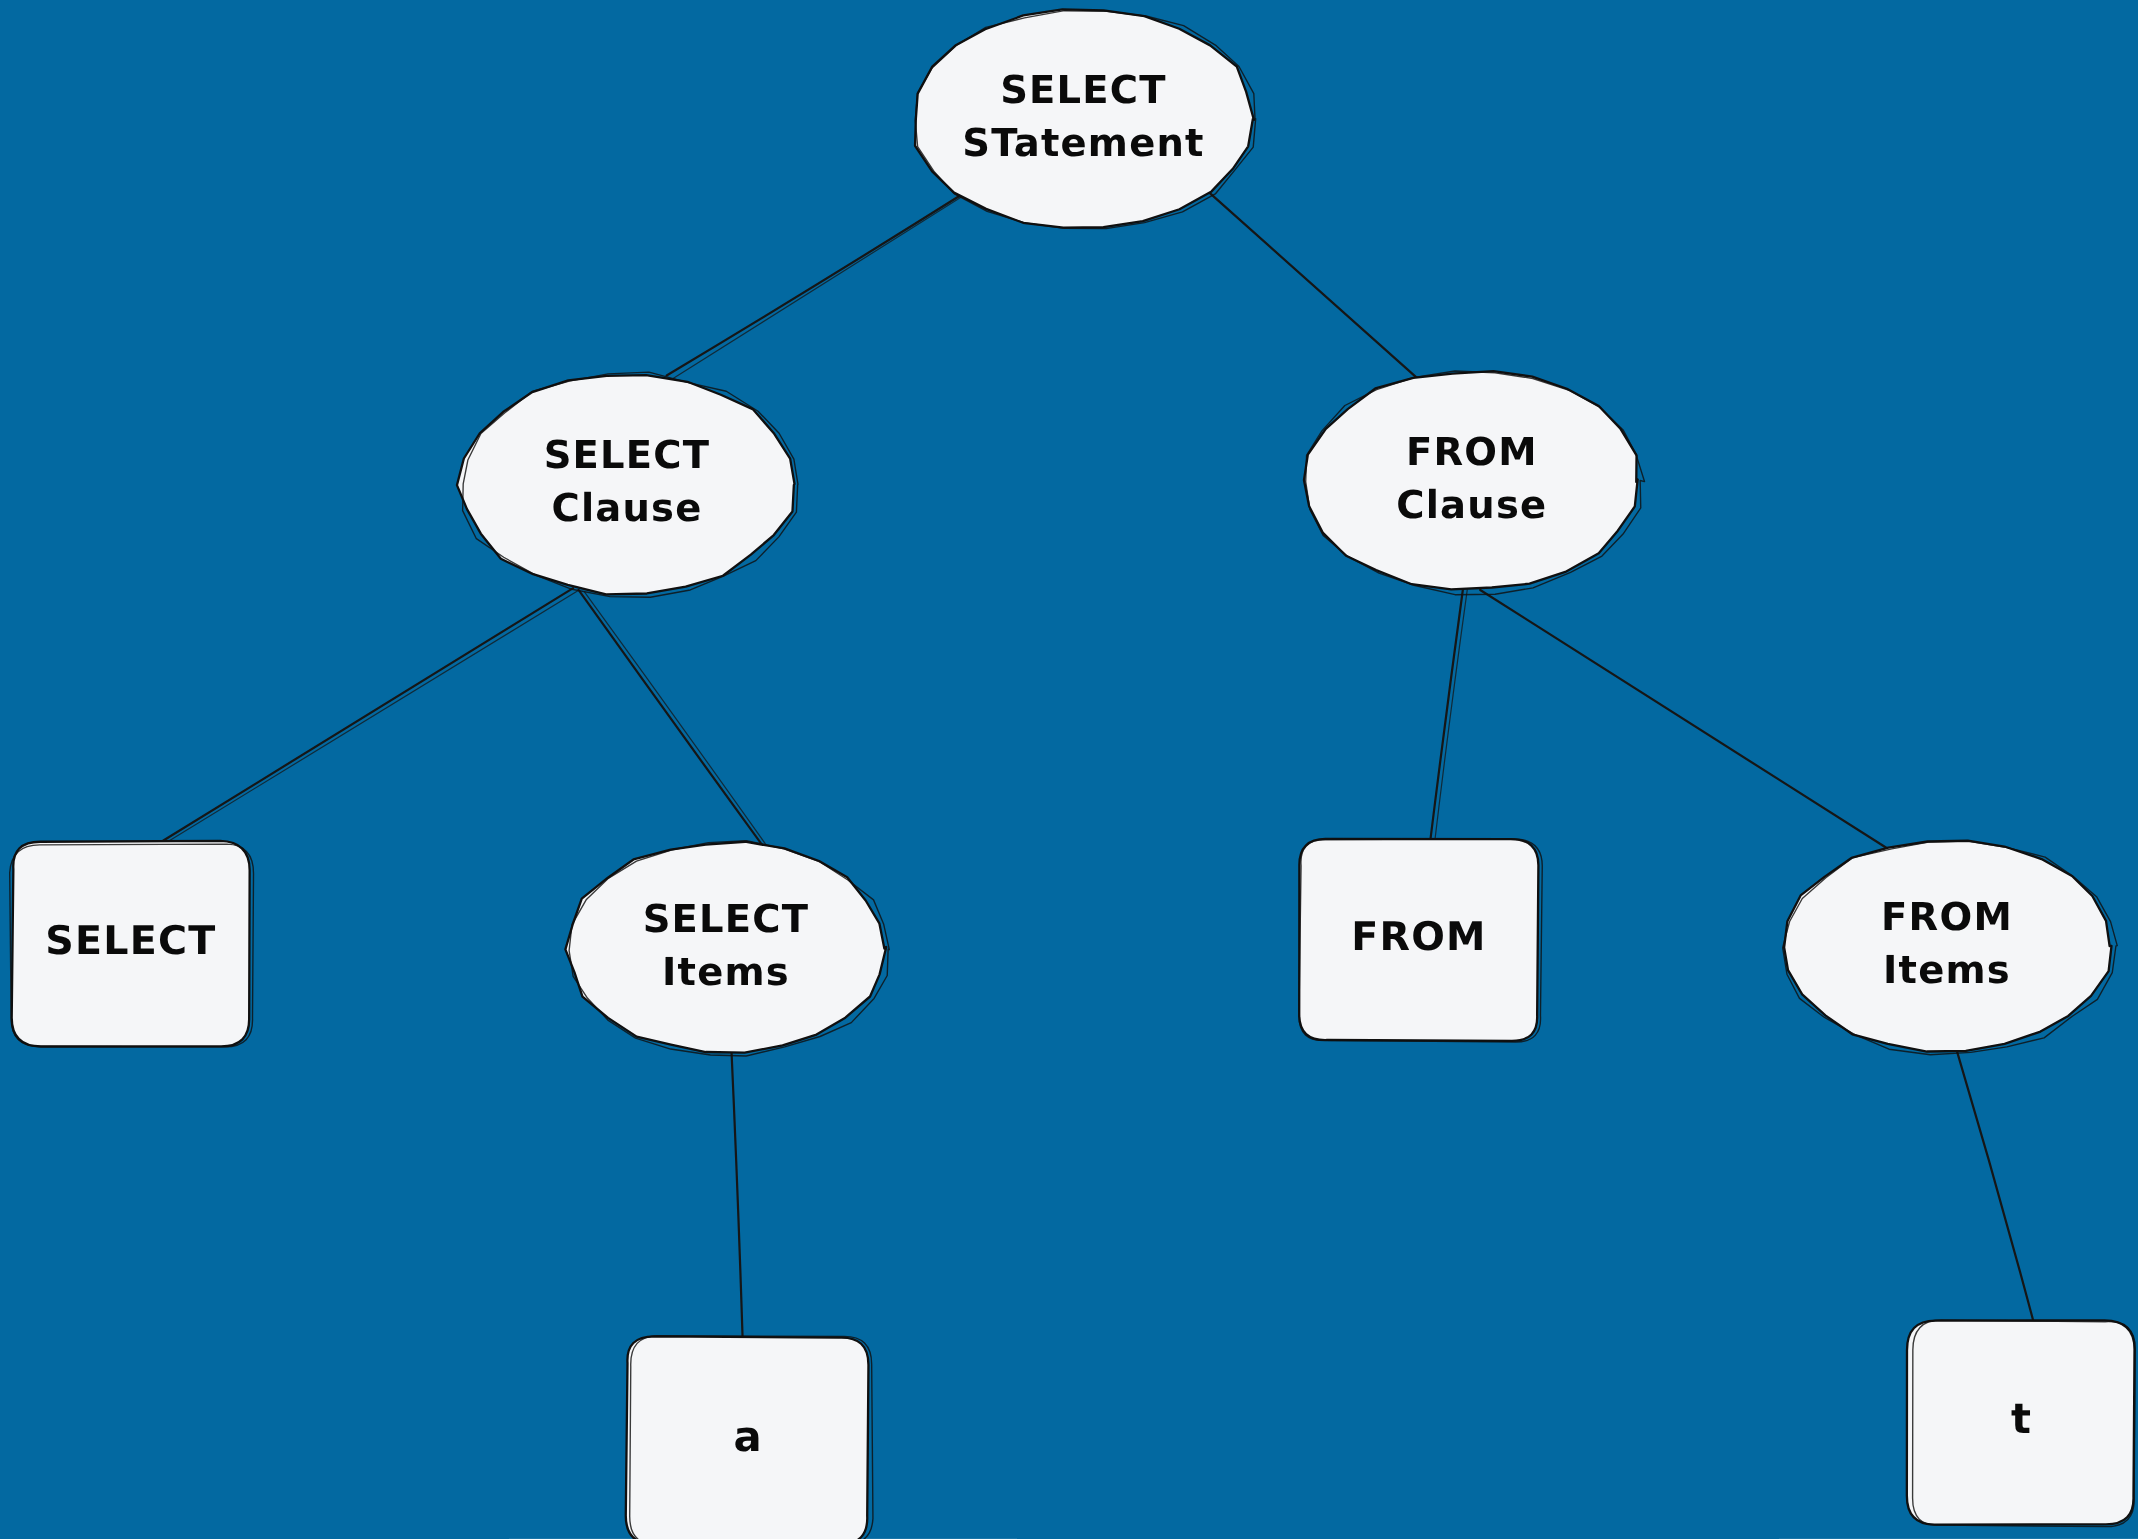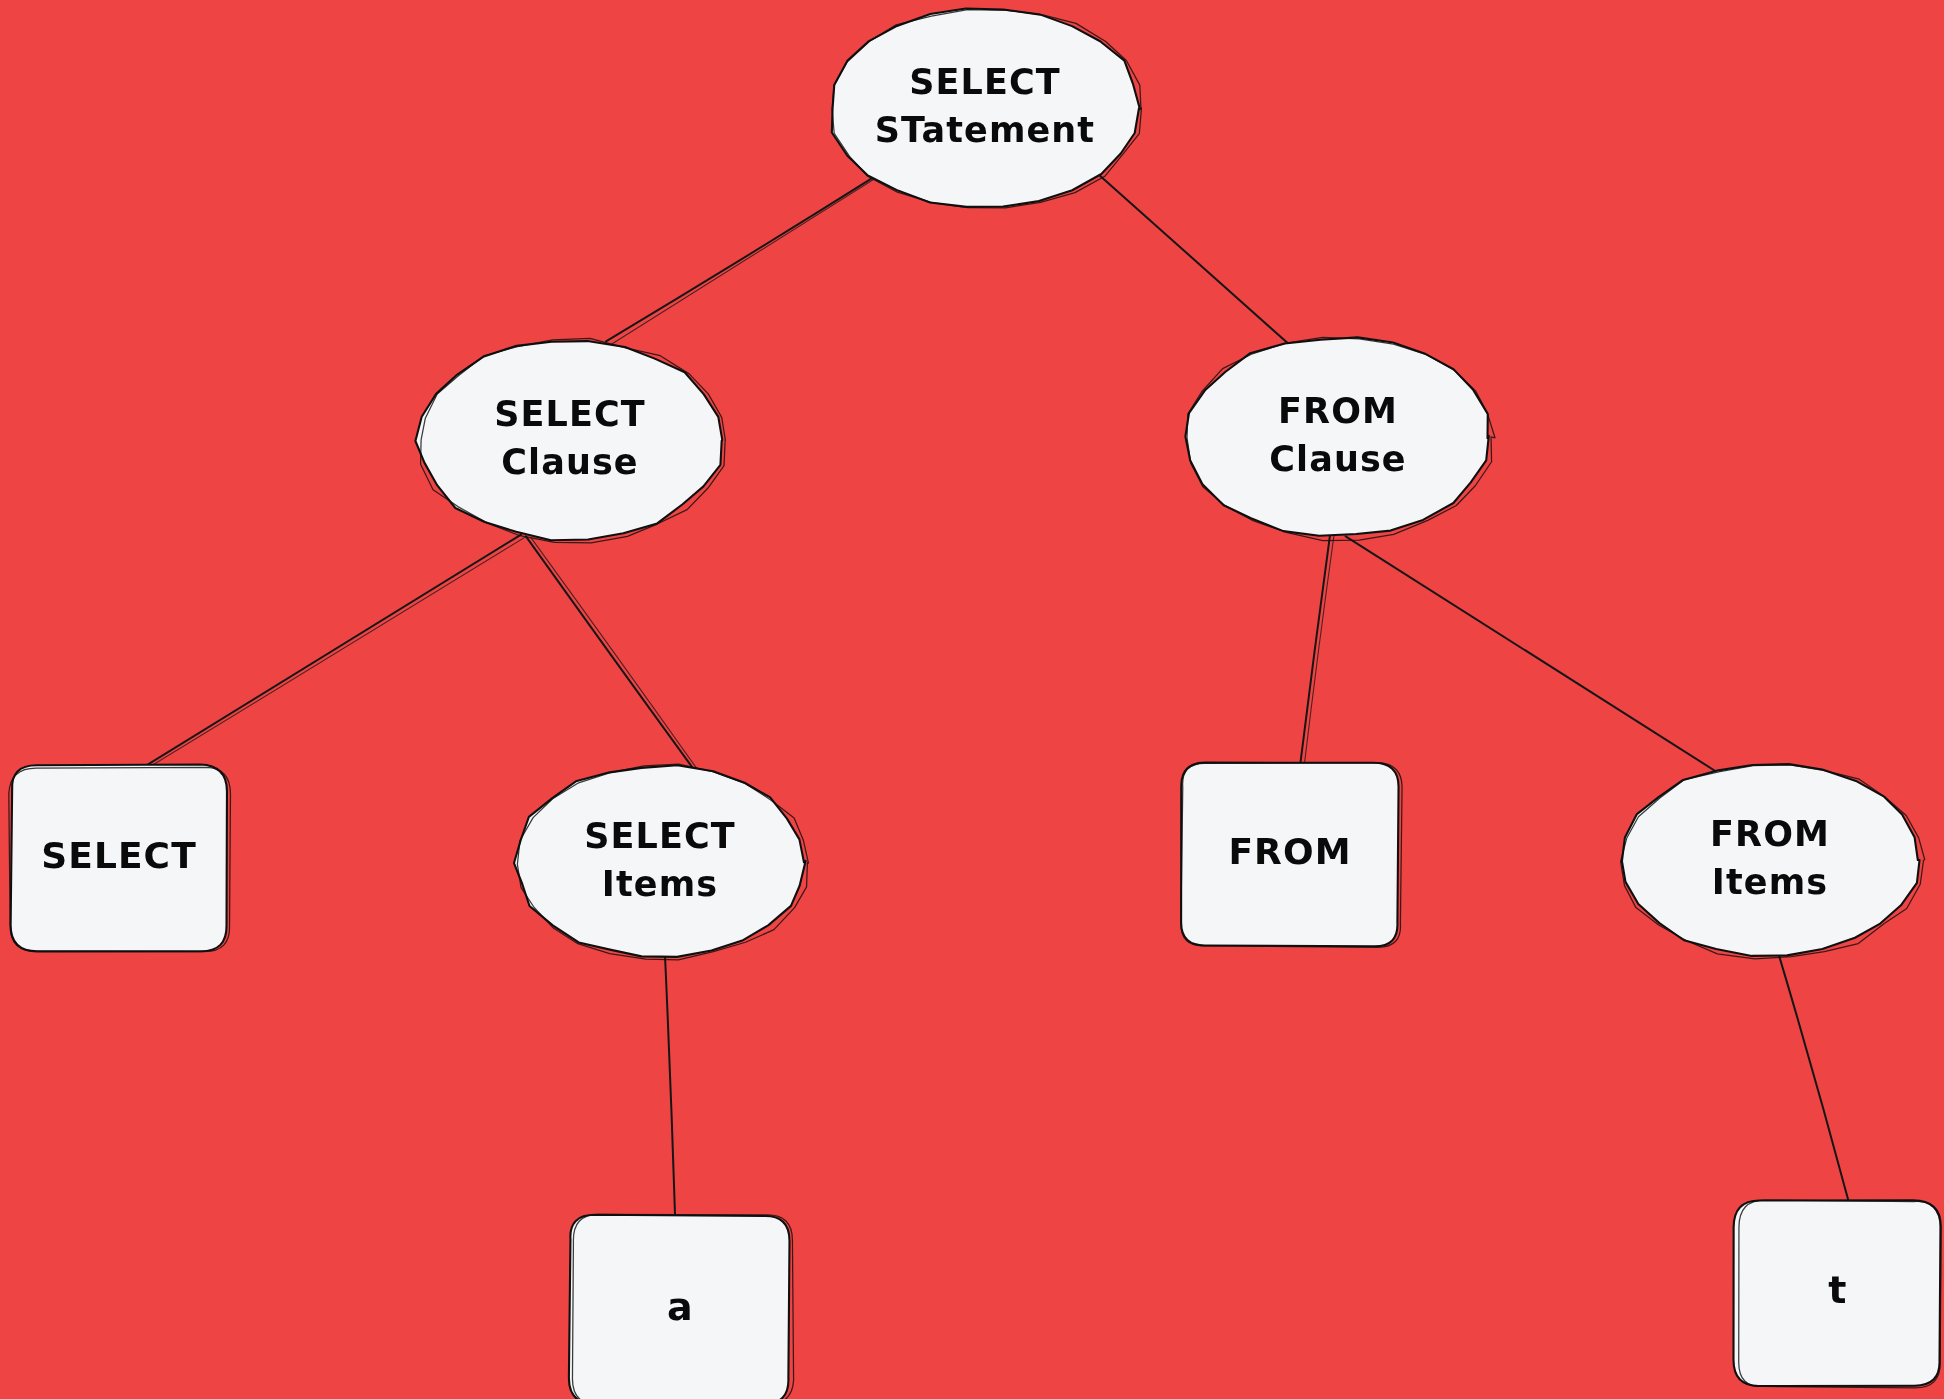--- a/index.html
+++ b/index.html
@@ -61,21 +61,21 @@
     font-size: 36px;
   }
   .node-text.tiny {
     font-size: 38px;
     letter-spacing: 0.5px;
   }
 </style>
 </head>
 <body style="background: rgb(241, 243, 245);">
 
-<div id="diagram-root" style="background: #ef4444;">
+<div id="diagram-root" style="background: #0369a1;">
   <svg id="diagram-svg" viewBox="0 0 1944 1399">
     <g id="edges-layer">
         <g>
           <path class="edge-line" d="M875.7751626500278,175.89676966760157 Q741.9581483288939,259.9897961157885 606.0258603573432,341.30465585608255"></path>
           <path class="edge-line ghost" d="M878.651550293505,176.17524910051154 Q746.8729880712335,259.30806312705766 612.226192475169,343.7663249980036"></path>
         </g>
         <g>
           <path class="edge-line" d="M1099.1144996644066,174.90977293849446 Q1197.2212625139027,261.84748527632445 1292.7120799587165,347.57141661675246"></path>
         </g>
         <g>

